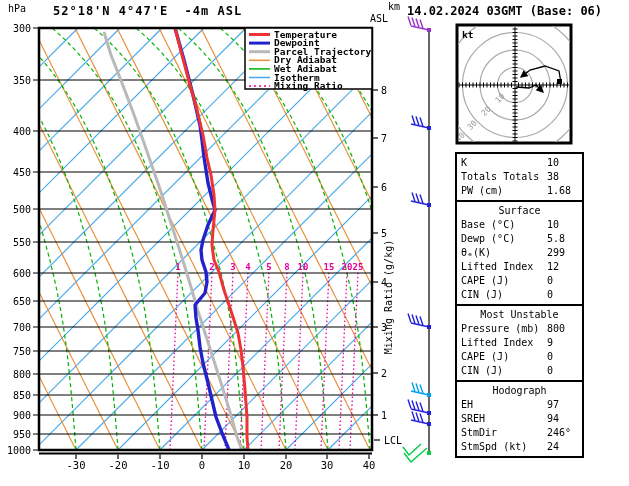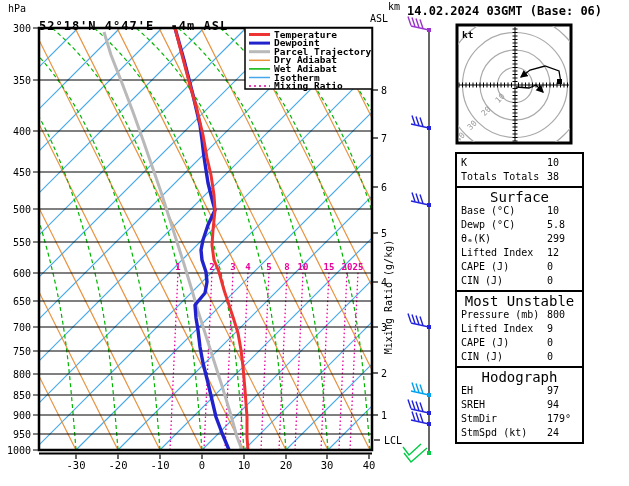--- a/index.html
+++ b/index.html
@@ -12,21 +12,21 @@
   .t-date{font-size:12px;font-weight:bold;}
   .t-xlabel{font-size:11px;font-weight:bold;margin-top:36px;}
   .t-copy{font-size:11.5px;font-weight:bold;}
   #xaxis-title{left:39px;top:464px;width:333px;text-align:center;}
   #panel-col{position:absolute;left:455px;top:152px;width:129px;}
   .pbox{box-sizing:border-box;width:100%;border:2px solid #000;background:#fff;padding:2px 0;}
   .pbox + .pbox{margin-top:-2px;}
   .prow{display:flex;font-size:10px;line-height:14px;padding:0 4px;white-space:pre;}
   .plabel{flex:0 0 86px;}
   .pvalue{flex:1;}
-  .ptitle{font-size:14px;line-height:14px;text-align:center;white-space:pre;}
+  .ptitle{font-size:10px;line-height:14px;text-align:center;white-space:pre;}
 </style>
 </head>
 <body>
 
 <div id="stage">
   <svg id="skewt" width="629" height="486" viewBox="0 0 629 486">
       <defs>
         <clipPath id="plotclip">
           <rect x="39" y="28" width="333" height="422"></rect>
         </clipPath>
@@ -346,30 +346,31 @@
         <line x1="249" y1="68.9" x2="270" y2="68.9" stroke="#00b400" stroke-width="1.5"></line>
         <text x="274" y="71.9" font-size="9.5" font-family="&quot;DejaVu Sans Mono&quot;,&quot;Liberation Mono&quot;,monospace" text-anchor="start" fill="#000" font-weight="bold">Wet Adiabat</text>
         <line x1="249" y1="77.5" x2="270" y2="77.5" stroke="#44a8ea" stroke-width="1.5"></line>
         <text x="274" y="80.5" font-size="9.5" font-family="&quot;DejaVu Sans Mono&quot;,&quot;Liberation Mono&quot;,monospace" text-anchor="start" fill="#000" font-weight="bold">Isotherm</text>
         <line x1="249" y1="86.1" x2="270" y2="86.1" stroke="#e8009d" stroke-width="1.5" stroke-dasharray="2 3"></line>
         <text x="274" y="89.1" font-size="9.5" font-family="&quot;DejaVu Sans Mono&quot;,&quot;Liberation Mono&quot;,monospace" text-anchor="start" fill="#000" font-weight="bold">Mixing Ratio</text>
       </g>
     </svg>
 
   <div class="hdr t-unit" style="left:8px;top:3px;">hPa</div>
-  <div class="hdr t-title" style="left:39px;top:4px;margin-top:15px;">52°18'N 4°47'E  -4m ASL</div>
+  <div class="hdr t-title" style="left:53px;top:4px;">52°18'N 4°47'E  -4m ASL</div>
   <div class="hdr t-date" style="left:407px;top:4px;">14.02.2024 03GMT (Base: 06)</div>
   <div class="hdr t-unit" style="left:388px;top:1px;">km</div>
   <div class="hdr t-unit" style="left:370px;top:13px;">ASL</div>
   <div class="hdr t-xlabel" id="xaxis-title">Dewpoint / Temperature (°C)</div>
 
   <div id="panel-col">
       <div class="pbox">
         <div class="prow"><span class="plabel">K</span><span class="pvalue">10</span></div>
         <div class="prow"><span class="plabel">Totals Totals</span><span class="pvalue">38</span></div>
+        <div class="prow"><span class="plabel">PW (cm)</span><span class="pvalue">1.68</span></div>
       </div>
       <div class="pbox">
         <div class="ptitle">Surface</div>
         <div class="prow"><span class="plabel">Base (°C)</span><span class="pvalue">10</span></div>
         <div class="prow"><span class="plabel">Dewp (°C)</span><span class="pvalue">5.8</span></div>
         <div class="prow"><span class="plabel">θₑ(K)</span><span class="pvalue">299</span></div>
         <div class="prow"><span class="plabel">Lifted Index</span><span class="pvalue">12</span></div>
         <div class="prow"><span class="plabel">CAPE (J)</span><span class="pvalue">0</span></div>
         <div class="prow"><span class="plabel">CIN (J)</span><span class="pvalue">0</span></div>
       </div>
@@ -377,17 +378,17 @@
         <div class="ptitle">Most Unstable</div>
         <div class="prow"><span class="plabel">Pressure (mb)</span><span class="pvalue">800</span></div>
         <div class="prow"><span class="plabel">Lifted Index</span><span class="pvalue">9</span></div>
         <div class="prow"><span class="plabel">CAPE (J)</span><span class="pvalue">0</span></div>
         <div class="prow"><span class="plabel">CIN (J)</span><span class="pvalue">0</span></div>
       </div>
       <div class="pbox">
         <div class="ptitle">Hodograph</div>
         <div class="prow"><span class="plabel">EH</span><span class="pvalue">97</span></div>
         <div class="prow"><span class="plabel">SREH</span><span class="pvalue">94</span></div>
-        <div class="prow"><span class="plabel">StmDir</span><span class="pvalue">179°</span></div>
+        <div class="prow"><span class="plabel">StmDir</span><span class="pvalue">246°</span></div>
         <div class="prow"><span class="plabel">StmSpd (kt)</span><span class="pvalue">24</span></div>
       </div>
     </div>
 </div>
 
 </body></html>

